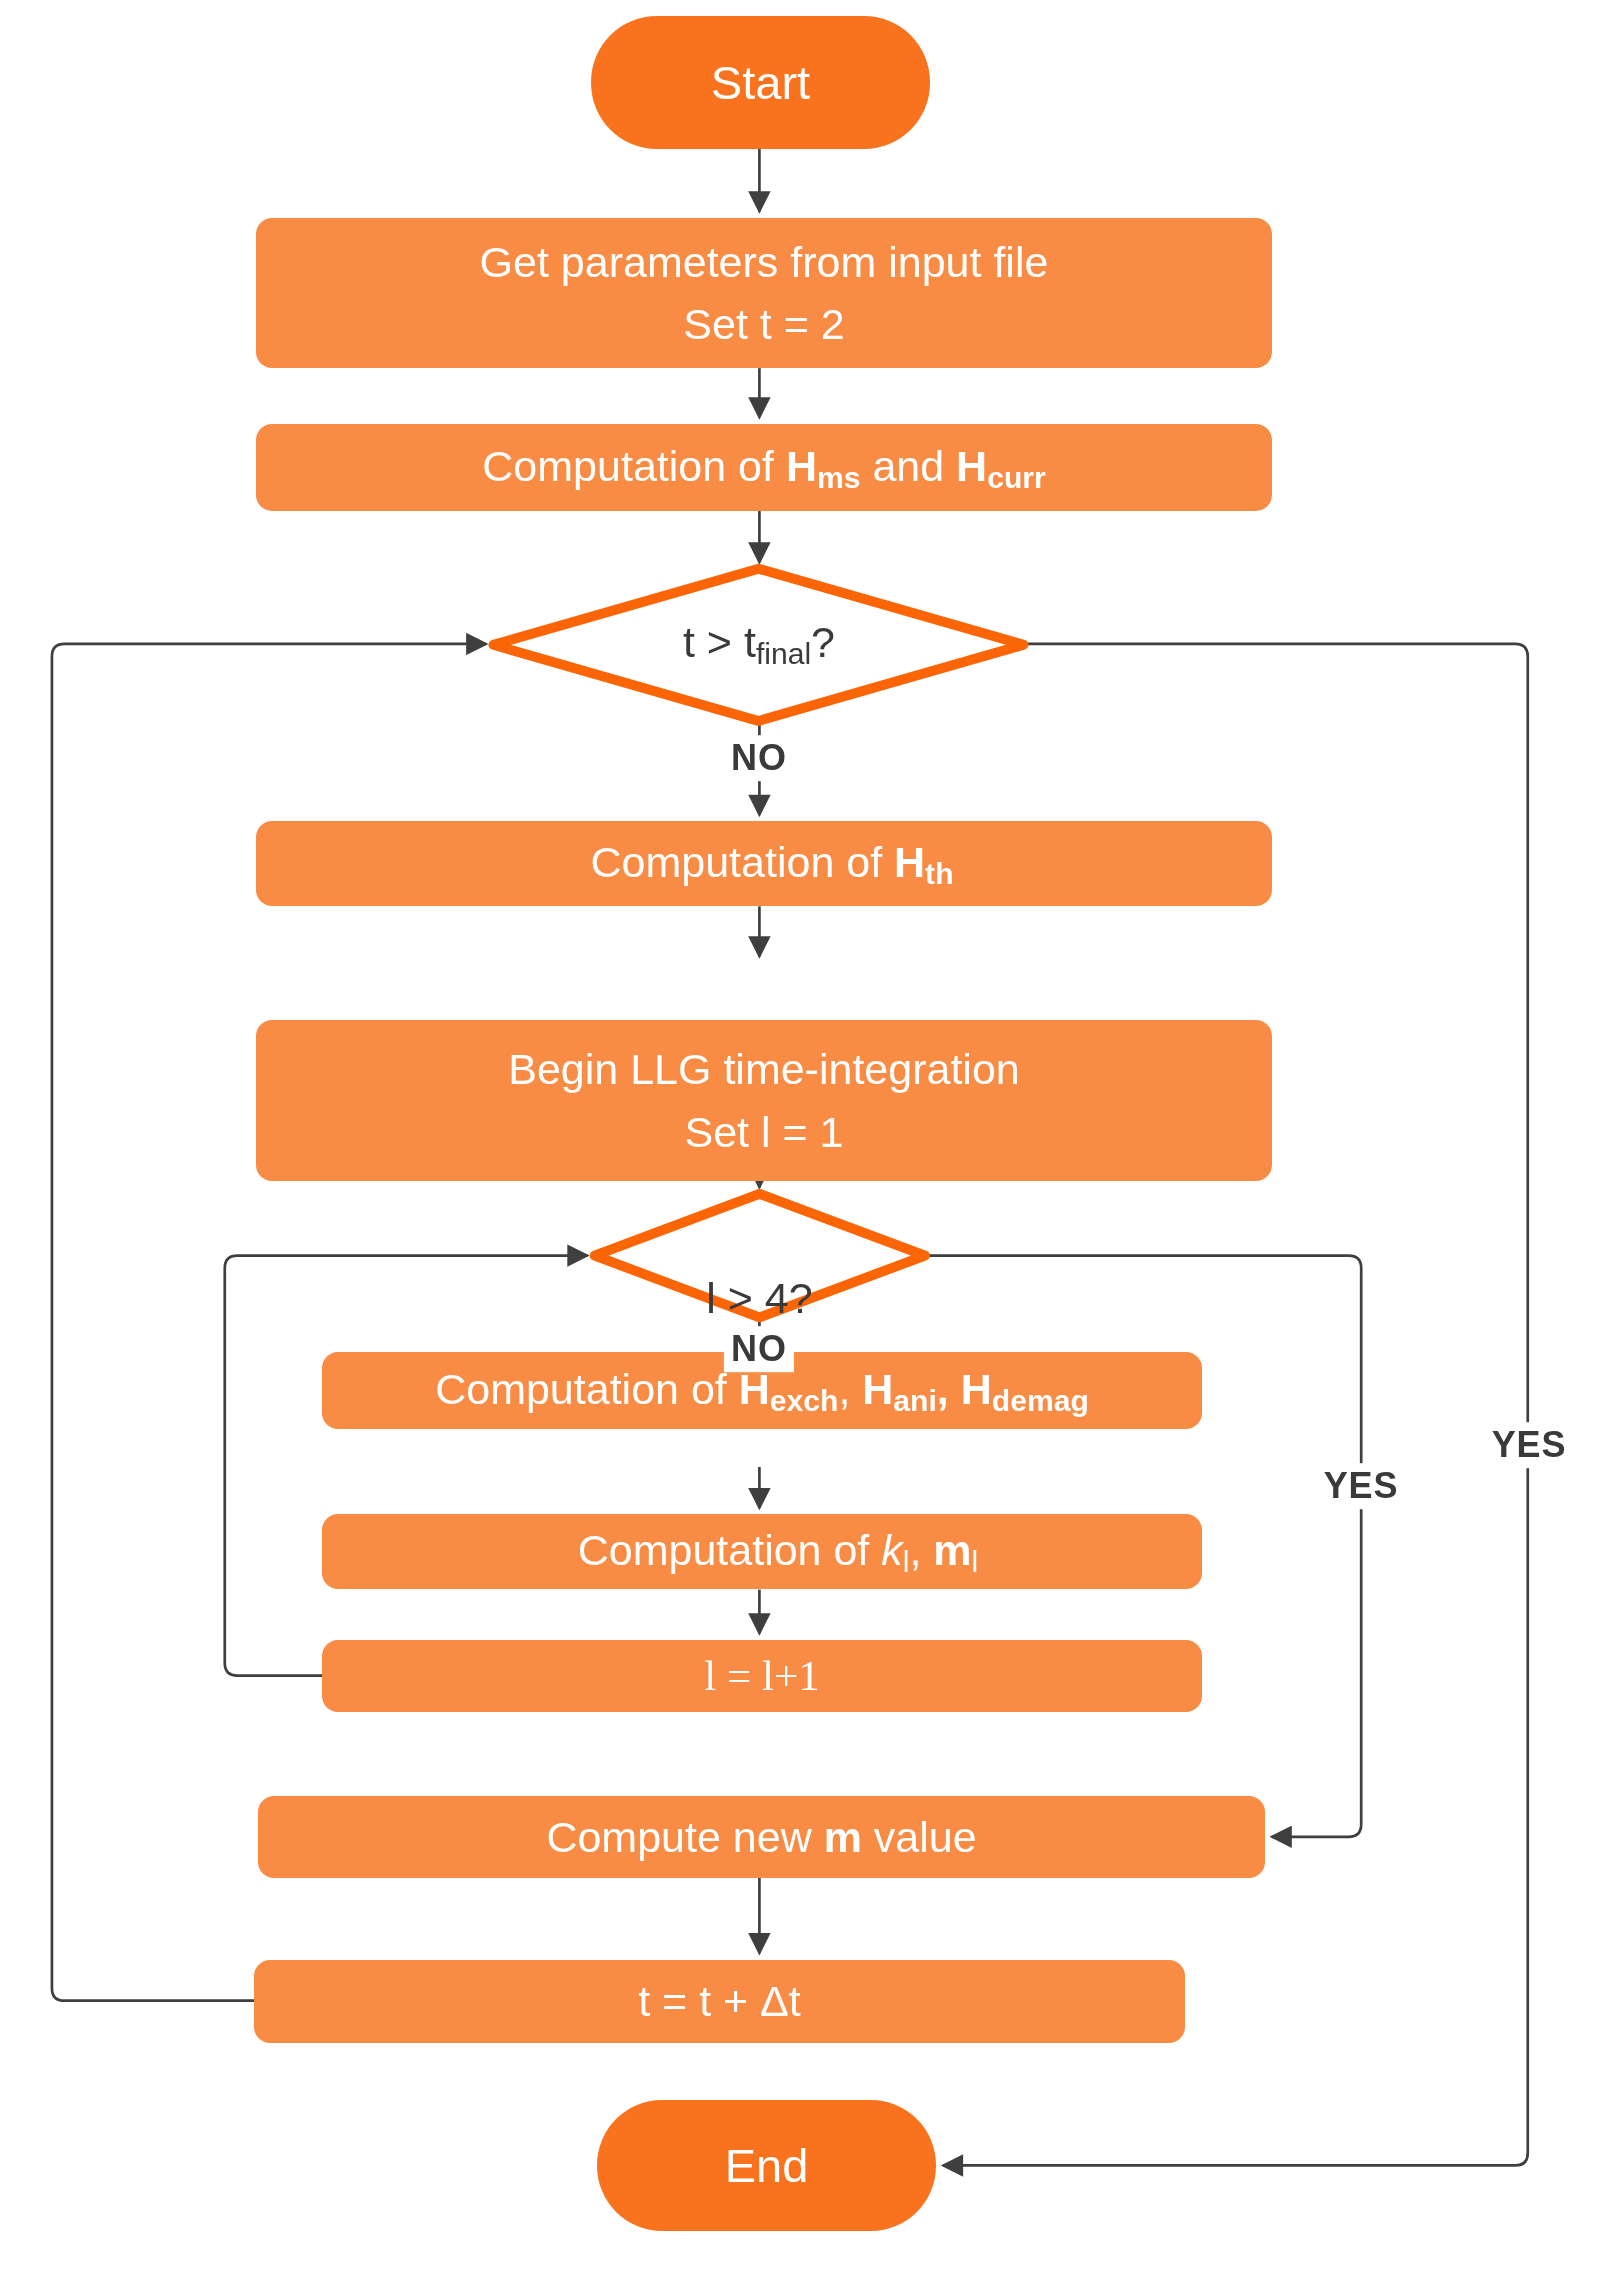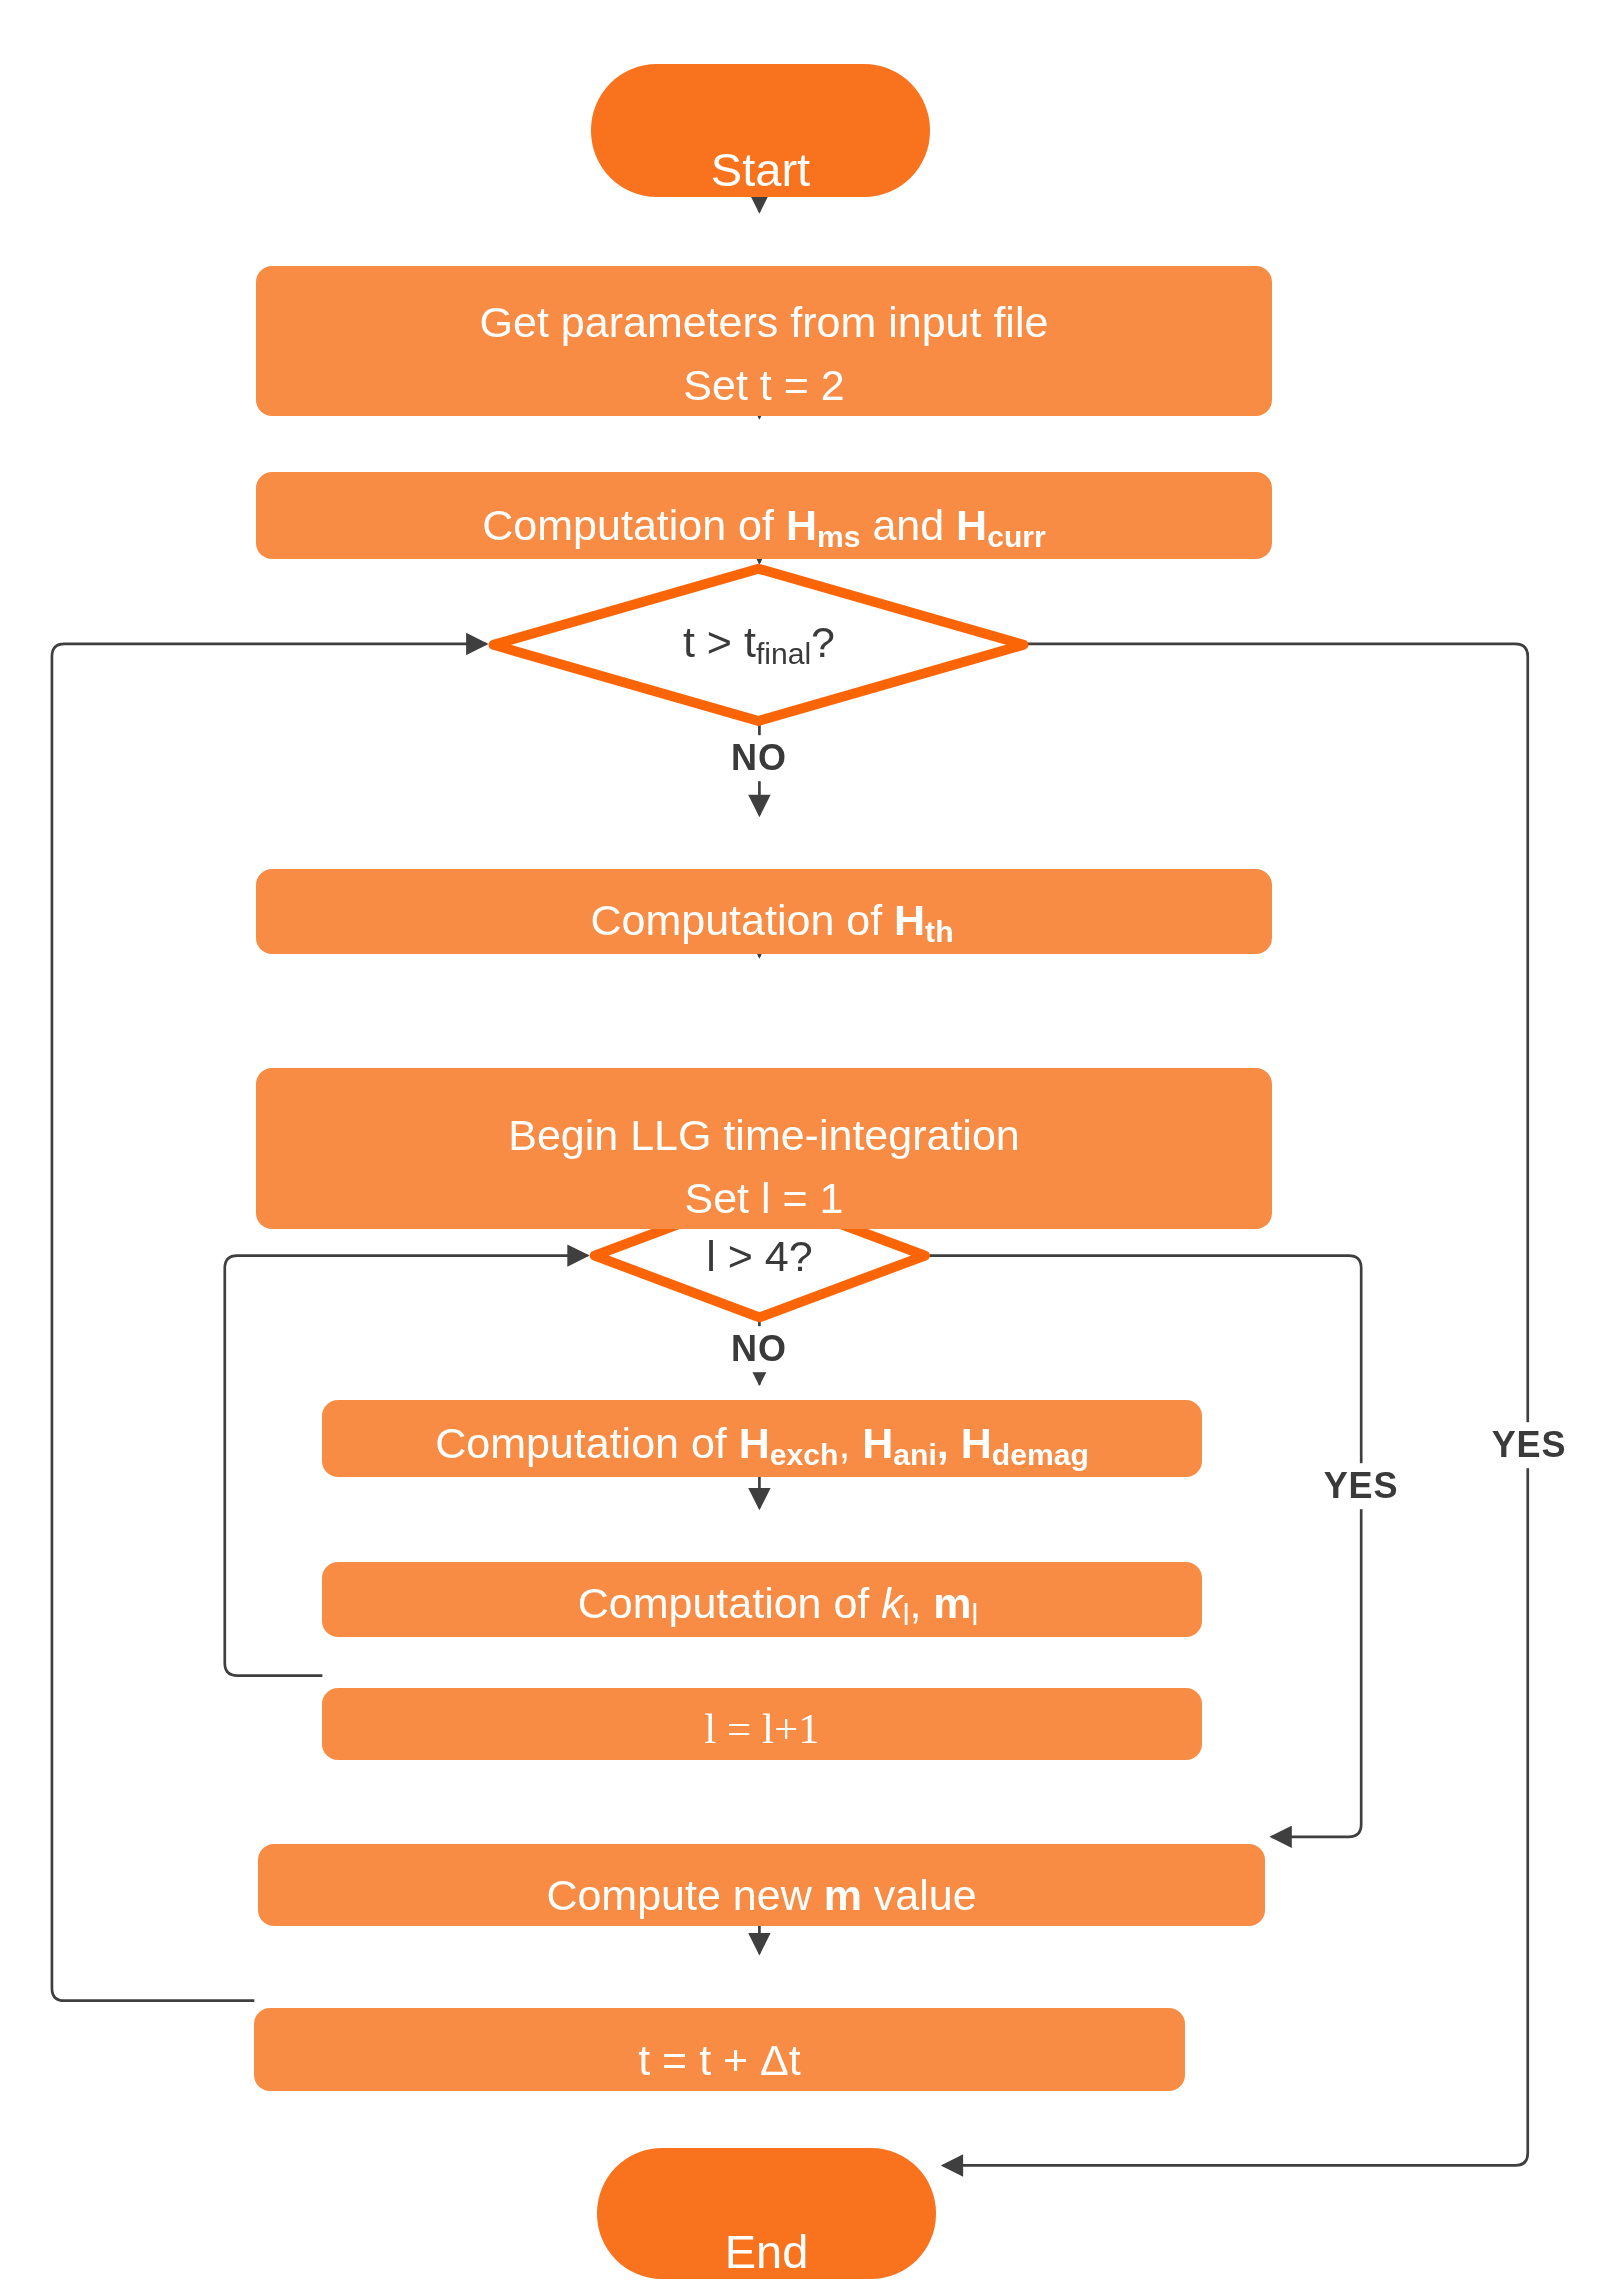--- a/index.html
+++ b/index.html
@@ -15,22 +15,22 @@
   html,body{margin:0;padding:0;background:var(--page-bg);}
   .canvas{
     position:relative;width:1620px;height:2290px;background:var(--page-bg);
     font-family:"Liberation Sans",sans-serif;overflow:hidden;
   }
   .edges{position:absolute;left:0;top:0;width:1620px;height:2290px;z-index:1;}
   .edges path.conn{fill:none;stroke:var(--connector);stroke-width:3px;}
   .edges .diamond{fill:var(--decision-fill);stroke:var(--decision-stroke);stroke-width:11px;stroke-linejoin:round;}
   .edges .arrowhead{fill:var(--connector);}
   .node{
-    position:absolute;z-index:2;display:flex;align-items:flex-end;justify-content:center;
-    text-align:center;color:var(--node-text);box-sizing:border-box;margin-top:48px;
+    position:absolute;z-index:2;display:flex;align-items:center;justify-content:center;
+    text-align:center;color:var(--node-text);box-sizing:border-box;
   }
   .process{background:var(--process-fill);border-radius:16px;font-size:43px;line-height:1.45;}
   .terminal{background:var(--terminal-fill);font-size:47px;}
   .diamond-label{
     position:absolute;z-index:3;display:flex;align-items:center;justify-content:center;
     text-align:center;color:var(--label-text);font-size:43px;
   }
   .edge-label{
     position:absolute;z-index:3;transform:translate(-50%,-50%);
     background:var(--page-bg);color:var(--label-text);
@@ -91,21 +91,21 @@
   <div class="edge-label" style="left:759px;top:758px;">NO</div>
 
   <div class="node process" style="left:256px;top:821px;width:1016px;height:85px;padding-left:16px;">
     <span><span>Computation of </span><span style="font-weight: bold;">H</span><span class="sub" style="font-weight: bold;">th</span></span>
   </div>
 
   <div class="node process" style="left:256px;top:1020px;width:1016px;height:161px;">
     <span><span>Begin LLG time-integration</span><br><span>Set l = 1</span></span>
   </div>
 
-  <div class="diamond-label" style="left:625px;top:1211px;width:269px;height:90px;">
+  <div class="diamond-label" style="left:625px;top:1253px;width:269px;height:90px;">
     <span><span>l &gt; 4?</span></span>
   </div>
 
   <div class="edge-label" style="left:759px;top:1349px;">NO</div>
 
   <div class="node process" style="left:322px;top:1352px;width:880px;height:77px;">
     <span><span>Computation of </span><span style="font-weight: bold;">H</span><span class="sub" style="font-weight: bold;">exch</span><span>, </span><span style="font-weight: bold;">H</span><span class="sub" style="font-weight: bold;">ani</span><span style="font-weight: bold;">, </span><span style="font-weight: bold;">H</span><span class="sub" style="font-weight: bold;">demag</span></span>
   </div>
 
   <div class="node process" style="left:322px;top:1514px;width:880px;height:75px;padding-left:32px;">

